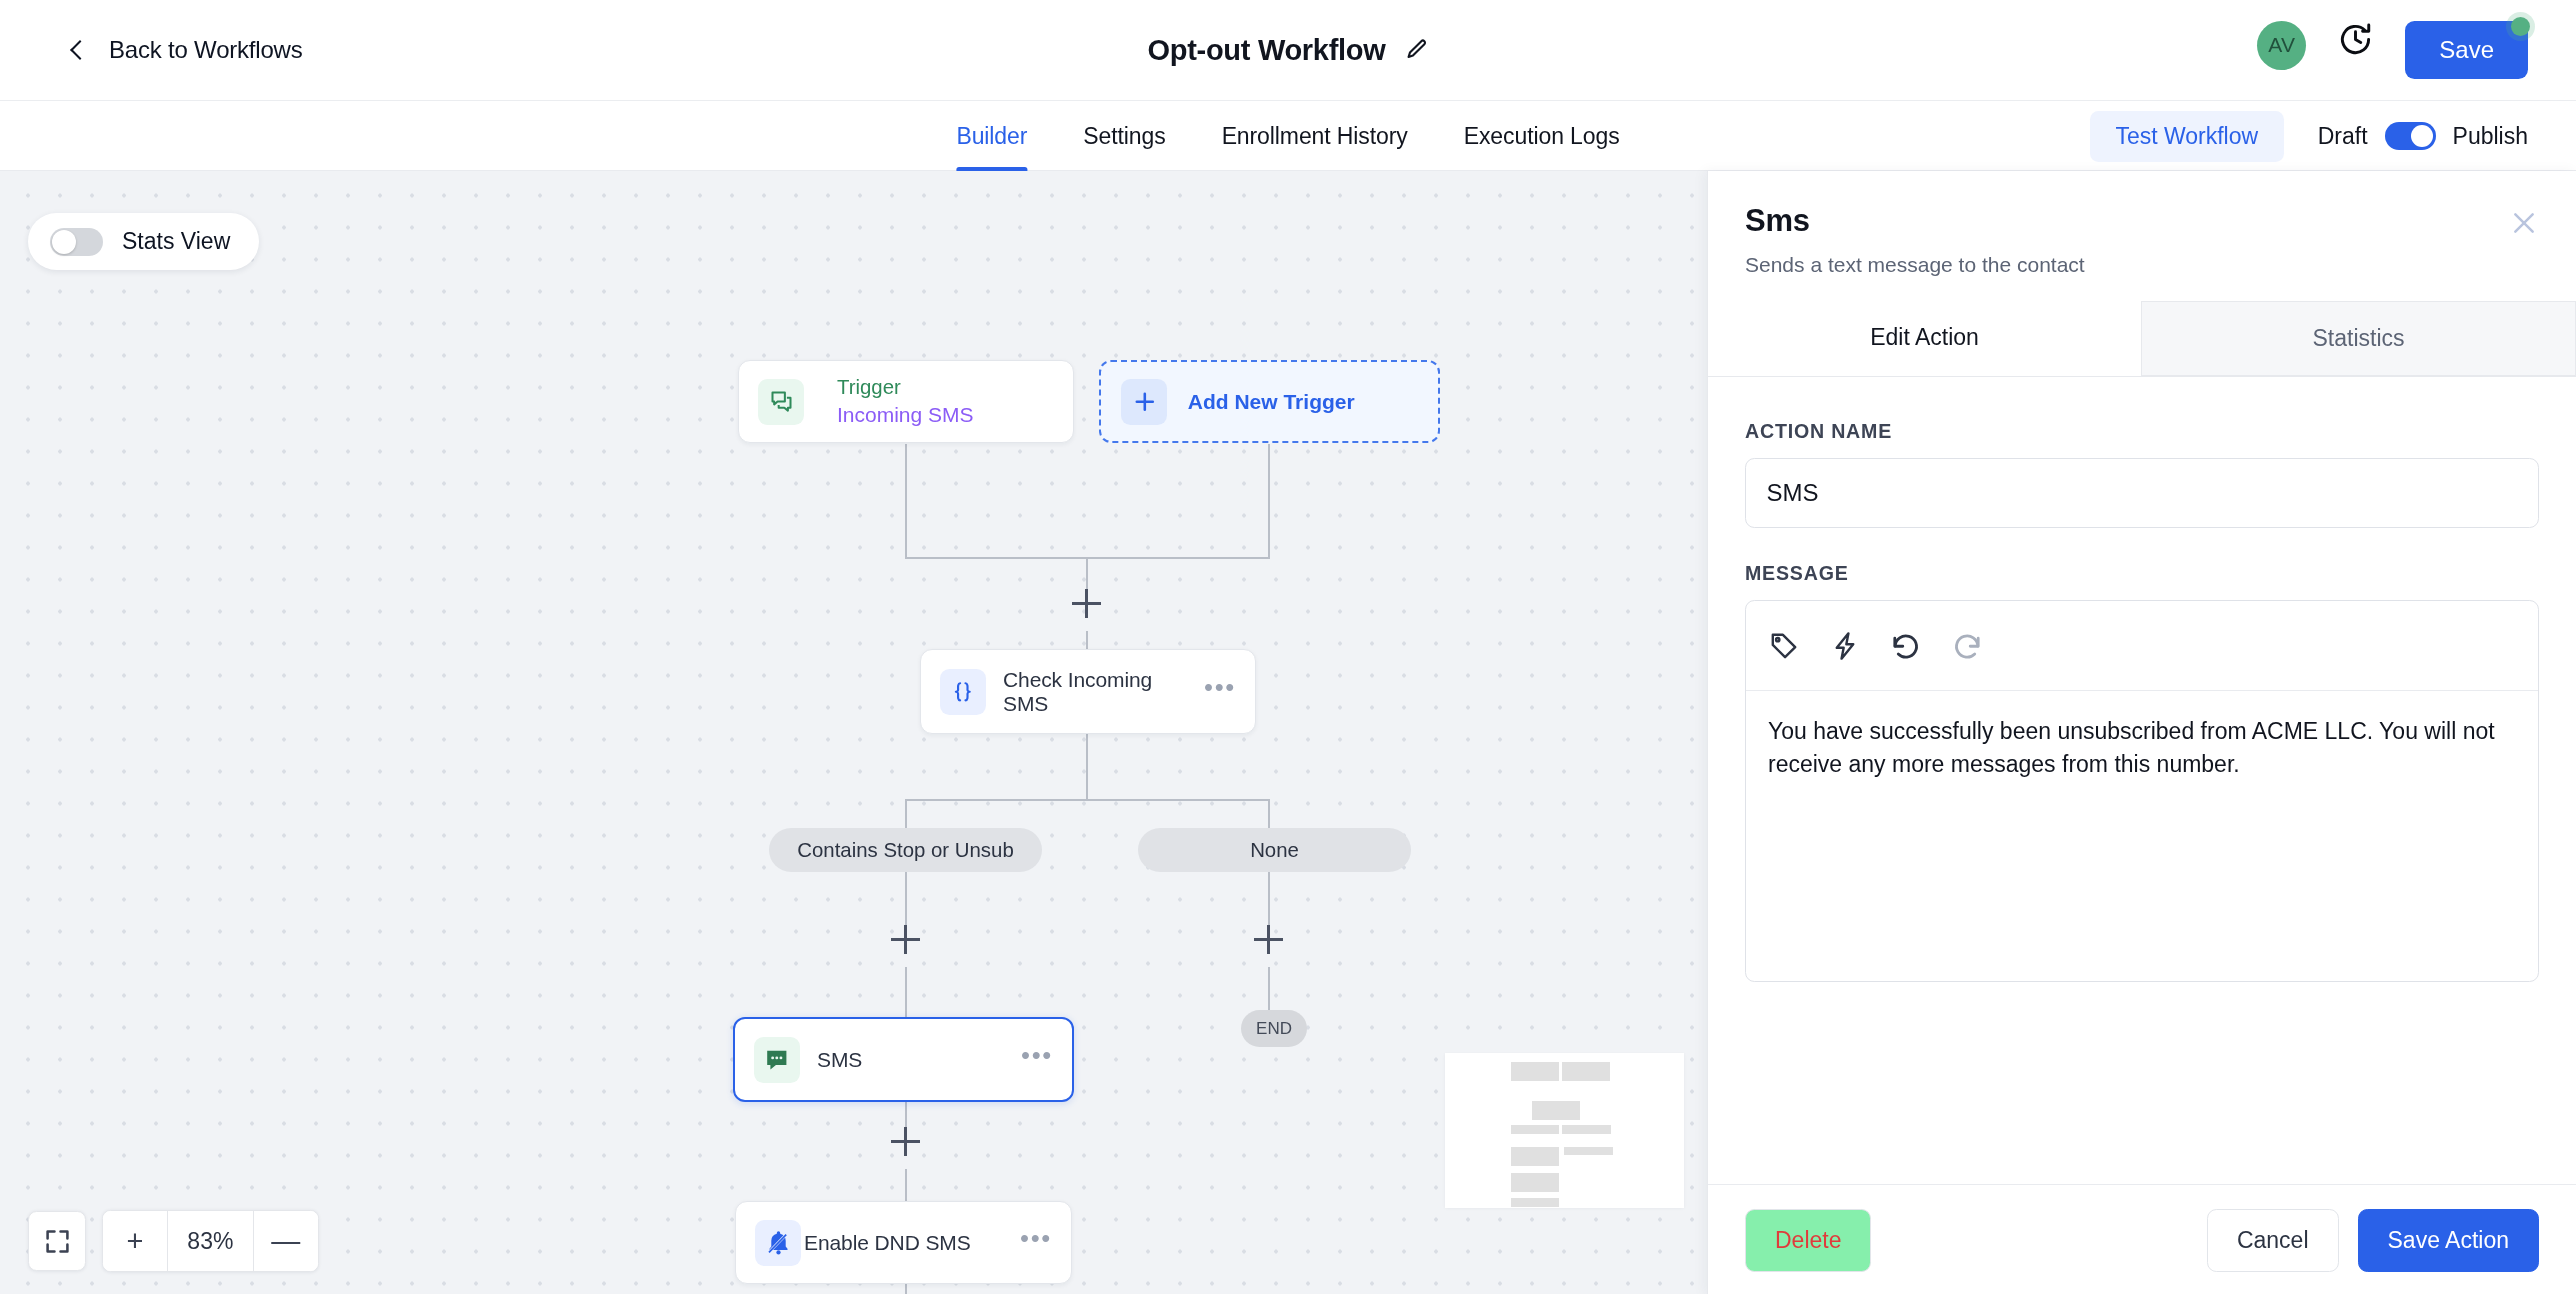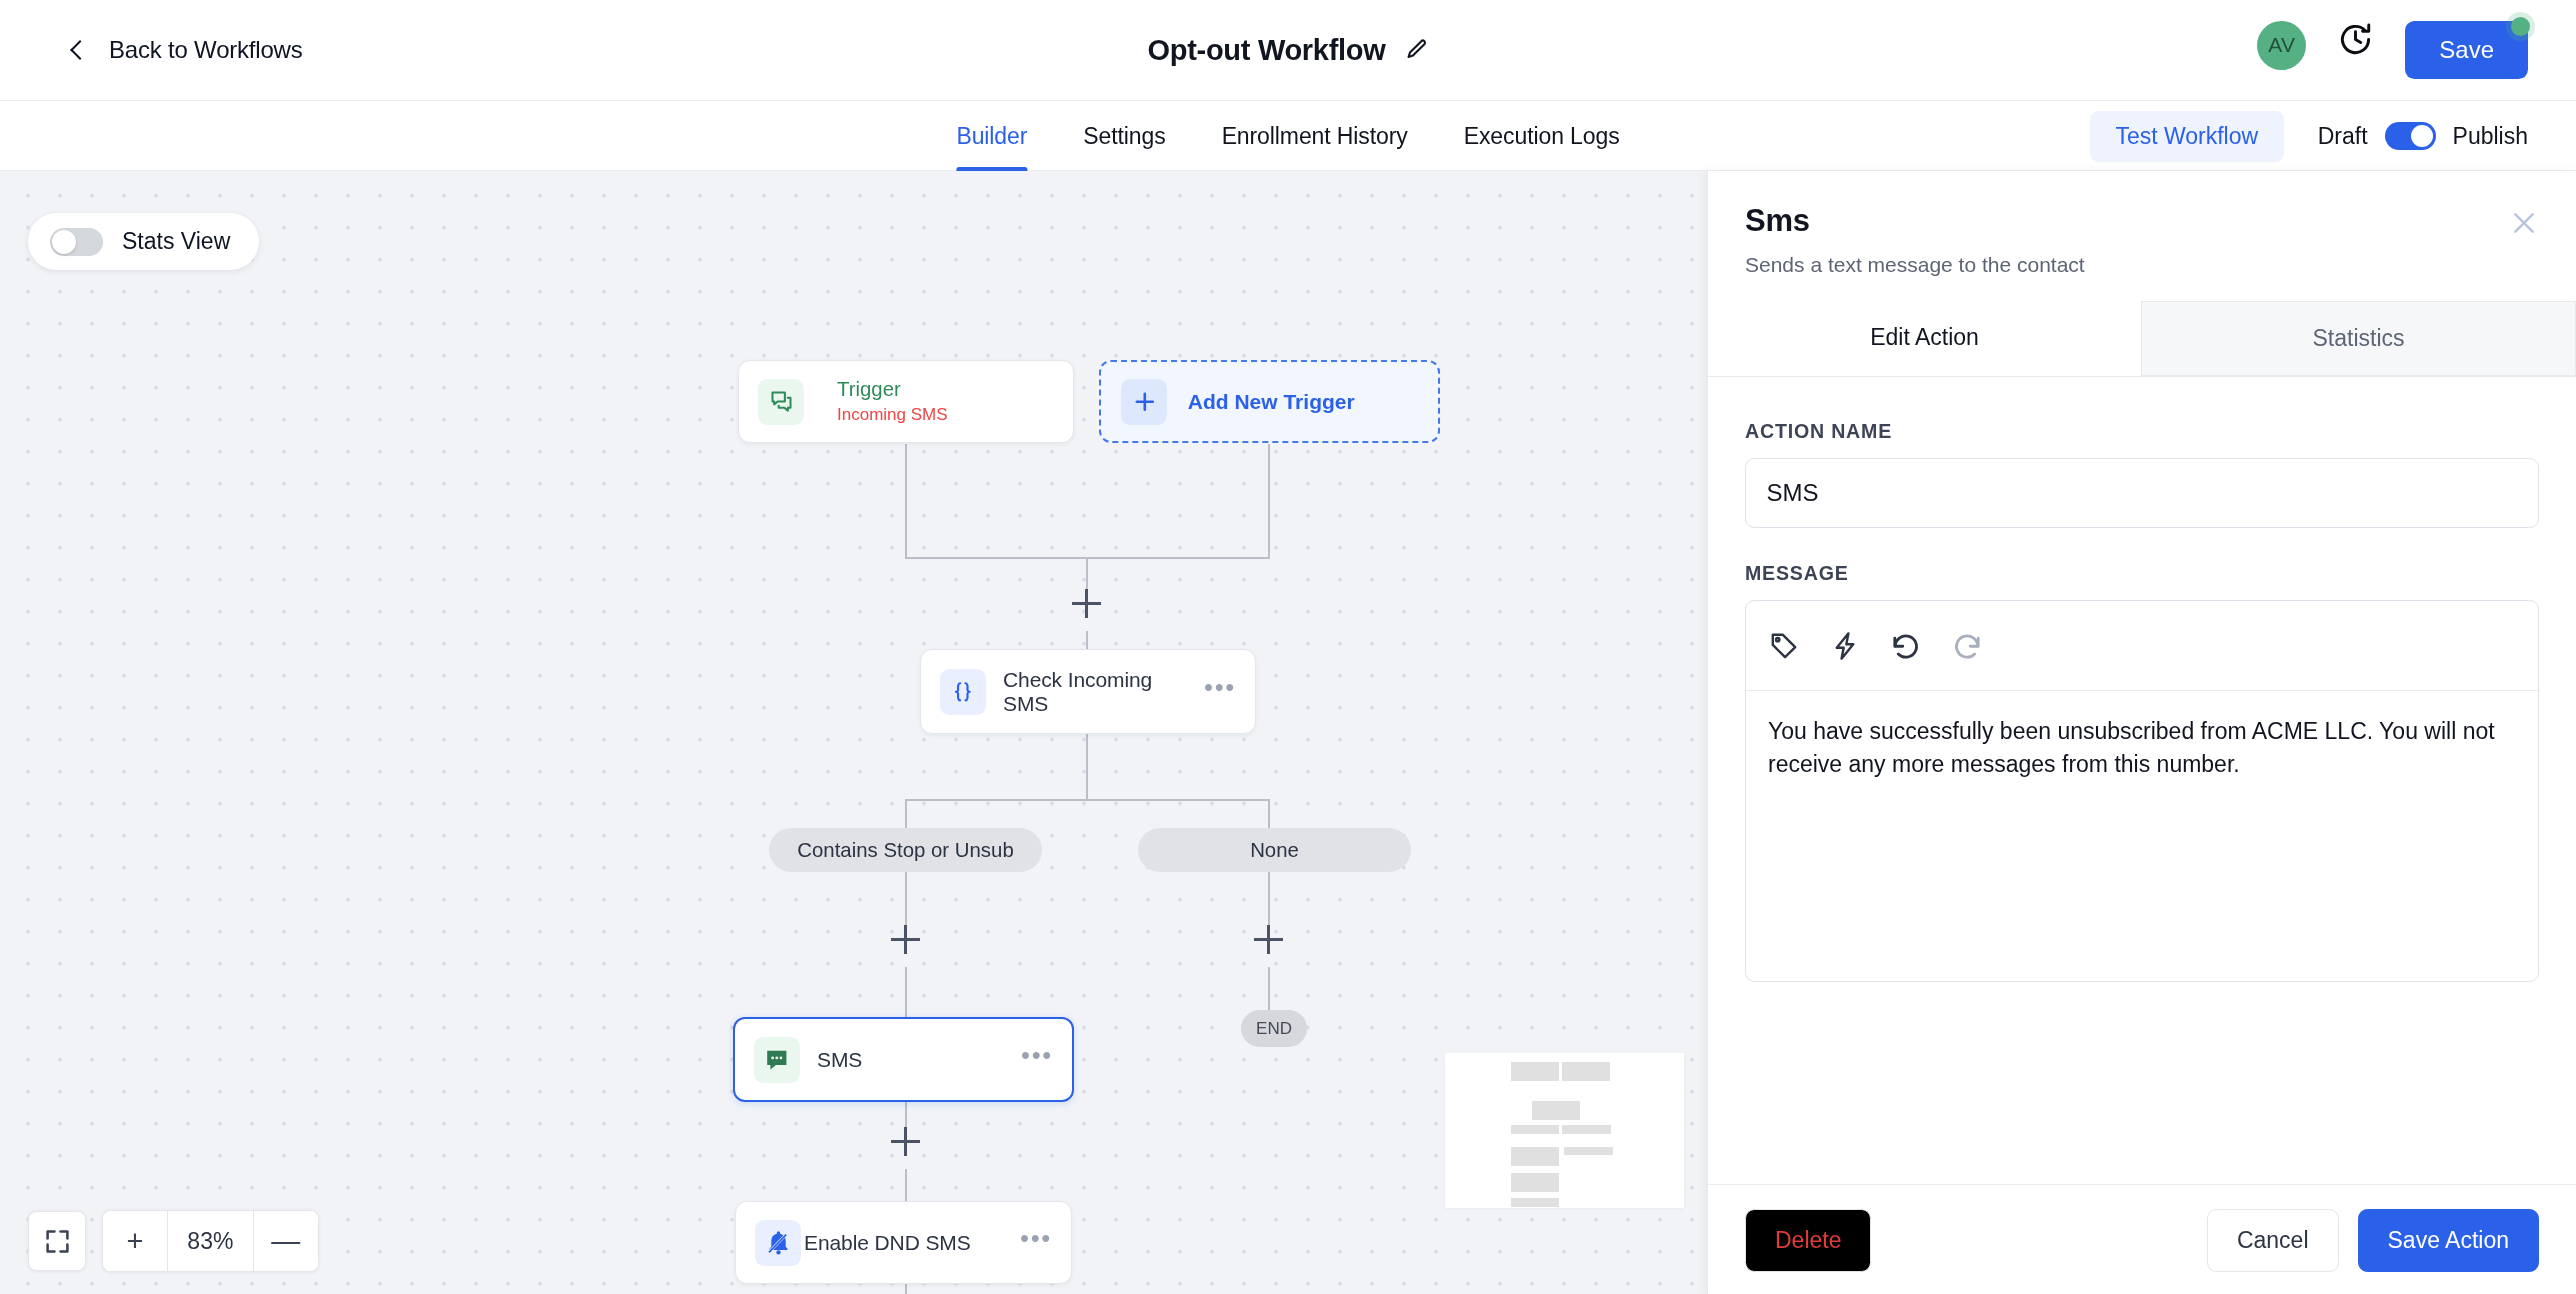--- a/index.html
+++ b/index.html
@@ -150,21 +150,21 @@
   }
   .node.selected { border: 2.1px solid #2a61e8; box-shadow: 0 1.7px 7.7px rgba(42,97,232,0.16); }
   .node-ic {
     width: 46px; height: 46px; border-radius: 9.4px;
     display: flex; align-items: center; justify-content: center;
     flex: 0 0 auto;
   }
   .ic-green { background: #e9f7ef; }
   .ic-blue  { background: #e9efff; }
   .node-label { font-size: 21px; color: #2c3342; letter-spacing: -0.1px; }
-  .node-sub { font-size: 17px; color: #ef4444; }
+  .node-sub { font-size: 21px; color: #8b5cf6; }
   .node-trigger-title { font-size: 20.4px; color: #2f8a5a; margin-bottom: 4.3px; }
   .node-dots {
     margin-left: auto; font-size: 25.6px; color: #9aa2b1;
     letter-spacing: 1.7px; line-height: 0.6; padding-bottom: 6.8px;
     cursor: pointer;
   }
 
   
   #trigger-node { left: 738px; top: 189px; width: 336px; height: 83px; padding: 0 19px; gap: 33px; }
   
@@ -304,21 +304,21 @@
 
   .panel-footer {
     height: 111px; border-top: 0.9px solid #e9ebef;
     display: flex; align-items: center; padding: 0 37px; gap: 19px;
     background: #fff;
   }
   .btn {
     font-size: 23px; font-family: inherit; cursor: pointer;
     border-radius: 9.4px; padding: 17px 29px;
   }
-  .btn-delete { background: #000000; border: 0.9px solid #e2e5ea; color: #e03b3b; }
+  .btn-delete { background: #86efac; border: 0.9px solid #e2e5ea; color: #e03b3b; }
   .btn-cancel { background: #fff; border: 0.9px solid #e2e5ea; color: #2c3342; margin-left: auto; }
   .btn-save   { background: #2a61e8; border: 0.9px solid #2a61e8; color: #fff; font-weight: 500; }
 </style>
 </head>
 <body>
 
 <div class="topbar">
 
   <div class="back-link">
     <span class="chev-left"></span>

